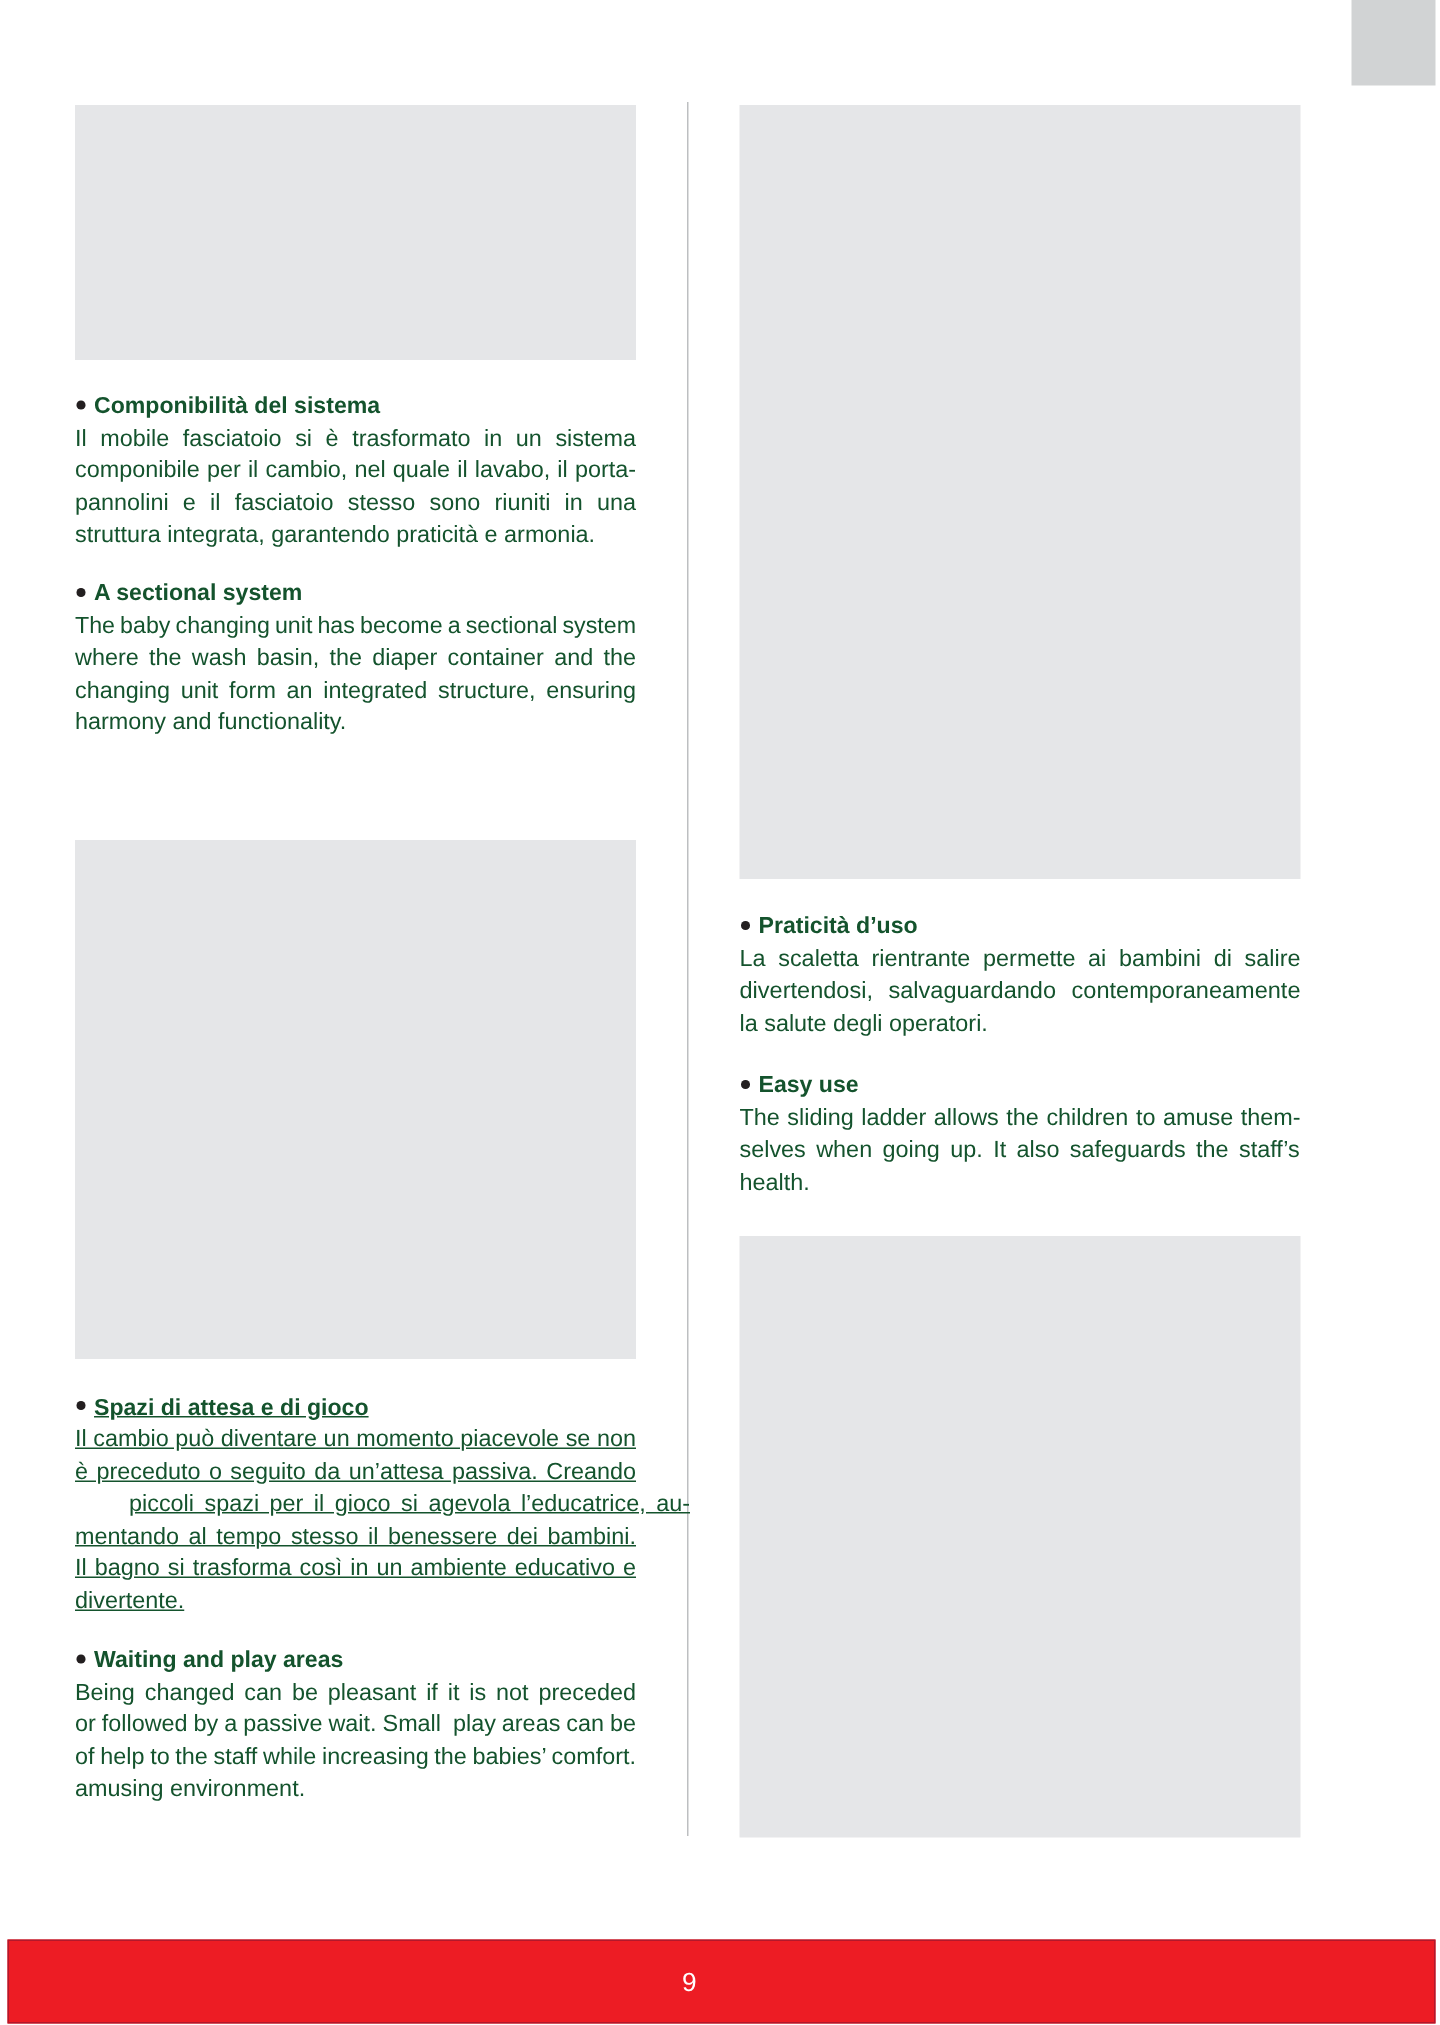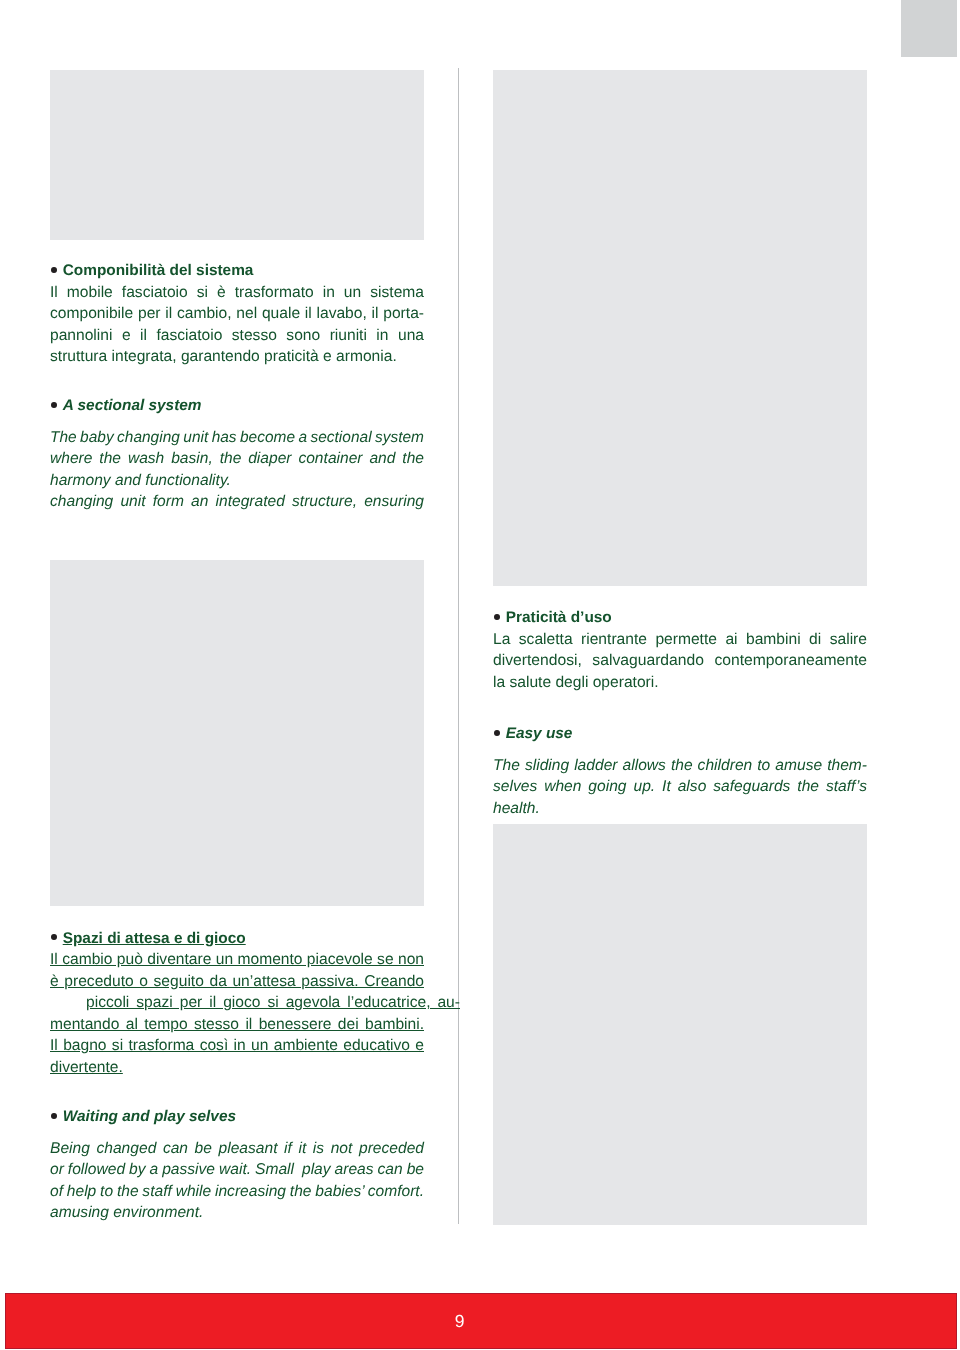--- a/index.html
+++ b/index.html
@@ -14,21 +14,21 @@
   .corner-mark{position:absolute;background:#d1d3d4;}
   .divider{position:absolute;width:1px;background:#bdbfc1;}
 
   .text-block{position:absolute;font-size:15.6px;line-height:21.5px;color:#14532d;}
   .block-heading{font-weight:bold;margin:0;white-space:pre;font-size:15.4px;}
   .bullet{display:inline-block;width:5.8px;height:5.8px;border-radius:50%;
       background:#231f20;vertical-align:middle;position:relative;top:-1.3px;
       margin-right:6.1px;margin-left:0.8px;}
   .block-body{margin:0;}
   .ln{display:block;white-space:pre;}
-  .en .block-heading,.en .block-body{font-style:italic;margin-top:10px;}
+  .en .block-heading,.en .block-body{}
 
   .footer-band{position:absolute;background:#ed1c24;border:1px solid #b2182b;box-sizing:border-box;}
   .page-number{position:absolute;color:#ffffff;font-size:17.5px;
       line-height:1;text-align:center;font-weight:normal;}
 </style>
 </head>
 <body>
 
 <div class="page">
 
@@ -51,37 +51,37 @@
       <span class="ln" style="word-spacing: 0.430556px;">componibile per il cambio, nel quale il lavabo, il porta-</span>
       <span class="ln" style="word-spacing: 5.14062px;">pannolini e il fasciatoio stesso sono riuniti in una</span>
       <span class="ln">struttura integrata, garantendo praticità e armonia.</span>
     </div>
   </div>
   <div class="text-block en" style="left:50px;top:385px;width:374px;">
     <p class="block-heading"><span class="bullet"></span><span>A sectional system</span></p>
     <div class="block-body">
       <span class="ln" style="transform-origin: left center; word-spacing: -0.9px; display: block; transform: scaleX(0.992528);">The baby changing unit has become a sectional system</span>
       <span class="ln" style="word-spacing: 2.53711px;">where the wash basin, the diaper container and the</span>
+      <span class="ln" style="word-spacing: 2.8099px;">changing unit form an integrated structure, ensuring</span>
       <span class="ln">harmony and functionality.</span>
-      <span class="ln" style="word-spacing: 2.8099px;">changing unit form an integrated structure, ensuring</span>
     </div>
   </div>
   <div class="text-block it" style="left:50px;top:927.5px;width:374px;text-decoration:underline;">
     <p class="block-heading"><span class="bullet"></span><span>Spazi di attesa e di gioco</span></p>
     <div class="block-body">
       <span class="ln" style="word-spacing: 0.046875px;">Il cambio può diventare un momento piacevole se non</span>
       <span class="ln" style="word-spacing: 1.29018px;">è preceduto o seguito da un’attesa passiva. Creando</span>
       <span class="ln" style="word-spacing: 2.65234px; margin-left: 36px;">piccoli spazi per il gioco si agevola l’educatrice, au-</span>
       <span class="ln" style="word-spacing: 2.03795px;">mentando al tempo stesso il benessere dei bambini.</span>
       <span class="ln" style="word-spacing: 1.00694px;">Il bagno si trasforma così in un ambiente educativo e</span>
       <span class="ln">divertente.</span>
     </div>
   </div>
   <div class="text-block en" style="left:50px;top:1096px;width:374px;">
-    <p class="block-heading"><span class="bullet"></span><span>Waiting and play selves</span></p>
+    <p class="block-heading"><span class="bullet"></span><span>Waiting and play areas</span></p>
     <div class="block-body">
       <span class="ln" style="word-spacing: 2.25347px;">Being changed can be pleasant if it is not preceded</span>
       <span class="ln" style="word-spacing: -0.355114px;">or followed by a passive wait. Small  play areas can be</span>
       <span class="ln" style="word-spacing: -0.532986px;">of help to the staff while increasing the babies’ comfort.</span>
       <span class="ln">amusing environment.</span>
     </div>
   </div>
   <div class="text-block it" style="left:493px;top:607px;width:374px;">
     <p class="block-heading"><span class="bullet"></span><span>Praticità d’uso</span></p>
     <div class="block-body">

